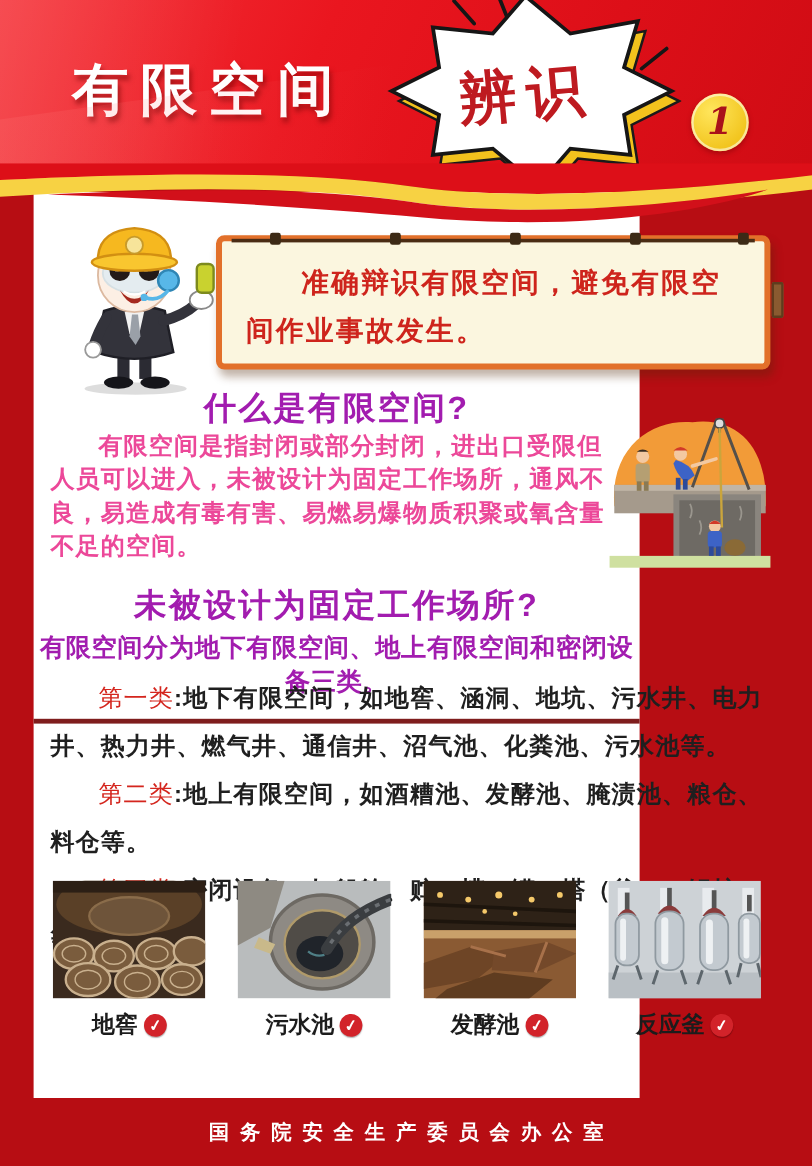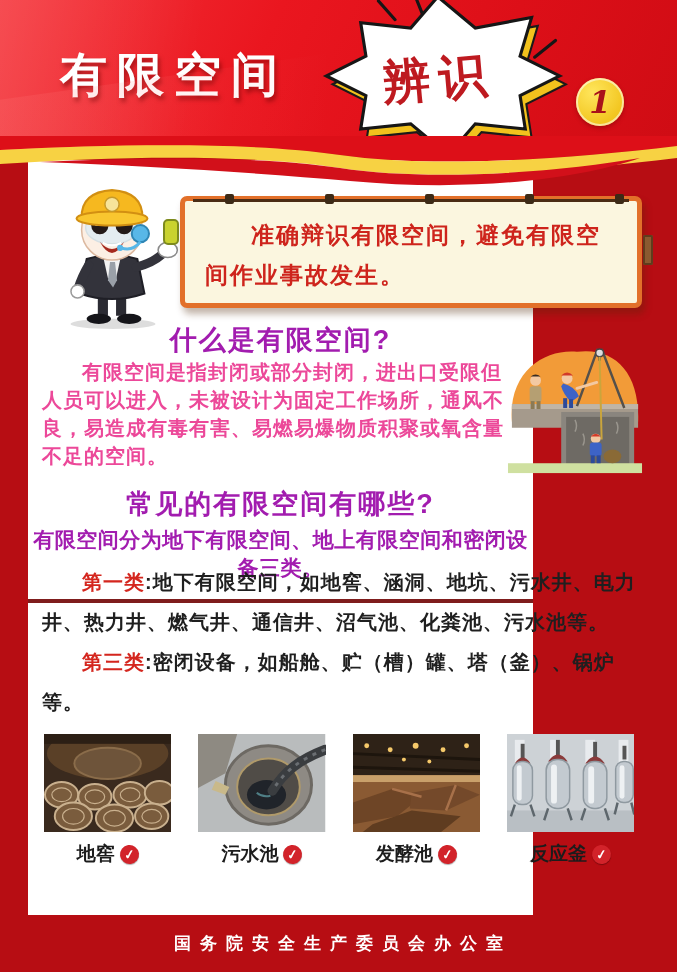--- a/index.html
+++ b/index.html
@@ -58,21 +58,21 @@
            color:#ec4899; font-weight:600; text-indent:2em; letter-spacing:1px; }
 
   .illus { position:absolute; left:478px; top:182px; width:138px; height:136px; }
 
   .intro-line { position:absolute; left:0; top:366px; width:100%; text-align:center; }
   .intro-line span { display:inline-block; color:#a21caf; font-weight:bold; font-size:21px;
            border-bottom:4px solid #7f1d1d; padding-bottom:17px; letter-spacing:.5px; }
 
   .cats { position:absolute; left:14px; top:402px; width:594px; }
   .cat { font-size:20px; line-height:40px; color:#1f1f1f; font-weight:600; text-indent:2em; letter-spacing:1px; }
-  .cat .cat-label { color:#d4261e; font-weight:bold; }
+  .cat .cat-label { color:#d4261e; font-weight:normal; }
 
   .photo-row { position:absolute; left:16px; top:574px; width:590px; display:flex; gap:27px; }
   .photo-item { flex:1; display:flex; flex-direction:column; align-items:center; }
   .photo-item svg { width:100%; height:98px; display:block; }
   .caption { margin-top:9px; display:flex; align-items:center; gap:5px;
            font-size:19px; font-weight:bold; color:#1c1c1c; }
   .badge-check { display:inline-flex; align-items:center; justify-content:center; width:19px; height:19px;
            border-radius:50%; background:#d2232a; color:#fff; font-size:13px; font-weight:bold;
            transform:rotate(-8deg); box-shadow:0 1px 1px rgba(0,0,0,.3); }
 
@@ -183,27 +183,28 @@
       <path d="M72,46 L92,40" stroke="#f3c9a2" stroke-width="3" stroke-linecap="round"></path>
       <circle cx="91" cy="97" r="5" fill="#f3c9a2"></circle>
         <path d="M86,95 Q91,89 96,95 Z" fill="#d23a28"></path>
       <rect x="85" y="101" width="12" height="14" rx="3" fill="#3d63c6"></rect>
       <rect x="86" y="114" width="4" height="8" fill="#2c4a9a"></rect>
         <rect x="92" y="114" width="4" height="8" fill="#2c4a9a"></rect>
       <ellipse cx="108" cy="115" rx="9" ry="7" fill="#8a6a36"></ellipse>
       <path d="M70,90 q3,-6 0,-12 M78,104 q3,-6 0,-12 M112,92 q3,-6 0,-12" stroke="#9a968e" stroke-width="1.5" fill="none"></path>
     </svg>
 
-    <div class="h-red heading-types">常见的有限空间有哪些?</div>
+    <div class="h-red heading-types">未被设计为固定工作场所?</div>
     <div class="intro-line">
       <span>有限空间分为地下有限空间、地上有限空间和密闭设备三类。</span>
     </div>
 
     <div class="cats">
       <p class="cat"><span class="cat-label">第一类</span><span>:地下有限空间，如地窖、涵洞、地坑、污水井、电力井、热力井、燃气井、通信井、沼气池、化粪池、污水池等。</span></p>
+      <p class="cat"><span class="cat-label">第二类</span><span>:地上有限空间，如酒糟池、发酵池、腌渍池、粮仓、料仓等。</span></p>
       <p class="cat"><span class="cat-label">第三类</span><span>:密闭设备，如船舱、贮（槽）罐、塔（釜）、锅炉等。</span></p>
     </div>
 
     <div class="photo-row">
 
       <div class="photo-item">
         <svg viewBox="0 0 130 100" preserveAspectRatio="none">
           <rect width="130" height="100" fill="#3a2a1e"></rect>
           <ellipse cx="65" cy="20" rx="62" ry="26" fill="#5a4027"></ellipse>
           <ellipse cx="65" cy="30" rx="34" ry="16" fill="#6e543a" stroke="#8a6c4a" stroke-width="2"></ellipse>

